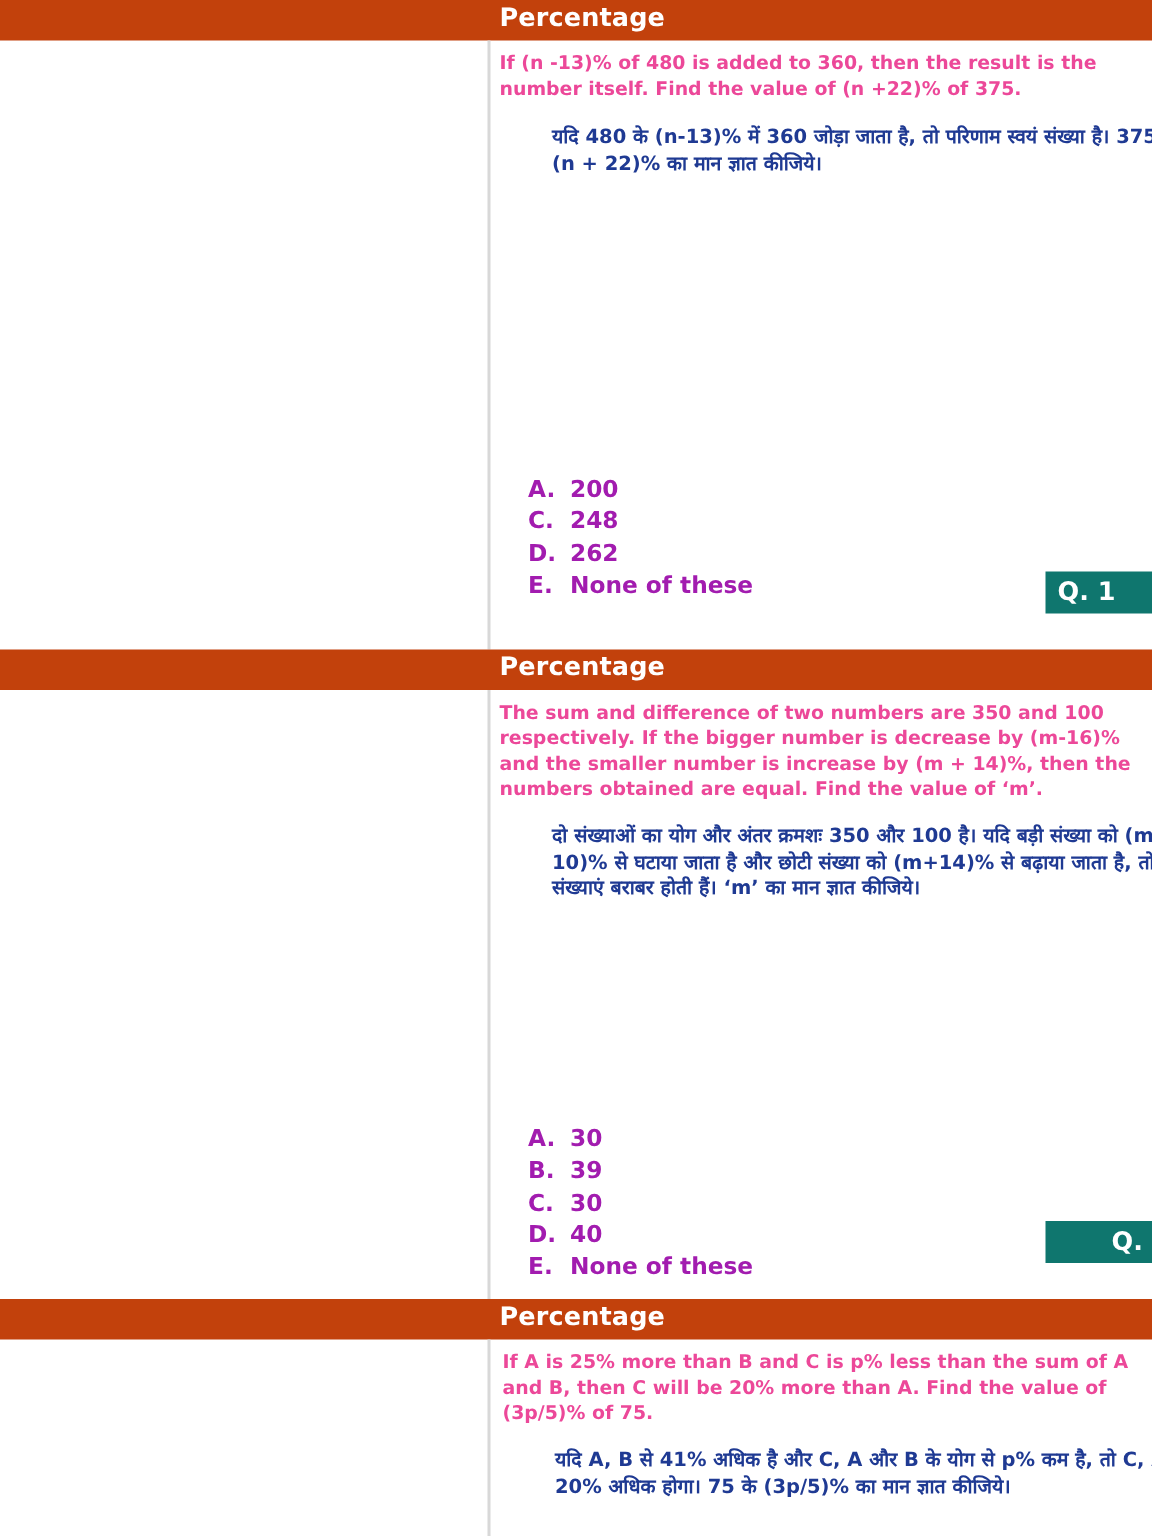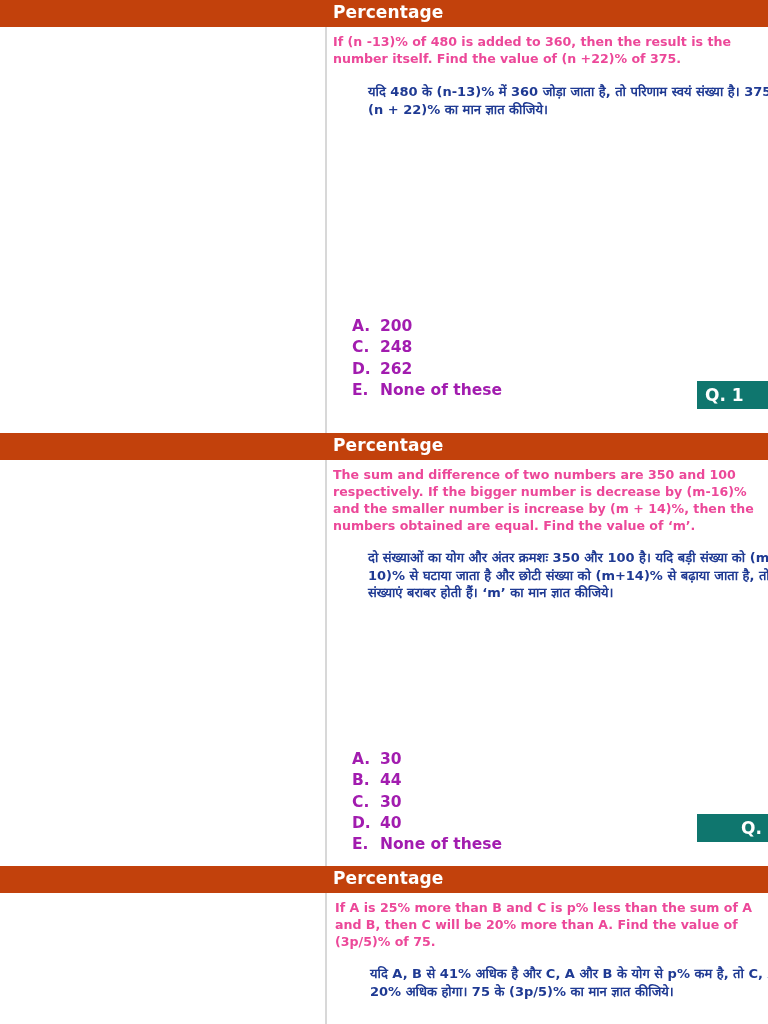--- a/index.html
+++ b/index.html
@@ -61,21 +61,21 @@
 <div class="badge" style="top:381px;">Q. 1</div>
 
 <div class="band" style="top:433px;">
   <span class="band-title">Percentage</span>
 </div>
 <div class="divider" style="top:460px;height:406px;"></div>
 <div class="q-en" style="top:466px;">The sum and difference of two numbers are 350 and 100 respectively. If the bigger number is decrease by (m-16)% and the smaller number is increase by (m + 14)%, then the numbers obtained are equal. Find the value of ‘m’.</div>
 <div class="q-hi" style="top:549px;">दो संख्याओं का योग और अंतर क्रमशः 350 और 100 है। यदि बड़ी संख्या को (m-10)% से घटाया जाता है और छोटी संख्या को (m+14)% से बढ़ाया जाता है, तो प्राप्त संख्याएं बराबर होती हैं। ‘m’ का मान ज्ञात कीजिये।</div>
 <ul class="options" style="top:749px;">
   <li class="opt"><span class="opt-letter">A.</span><span>30</span></li>
-  <li class="opt"><span class="opt-letter">B.</span><span>44</span></li>
+  <li class="opt"><span class="opt-letter">B.</span><span>39</span></li>
   <li class="opt"><span class="opt-letter">C.</span><span>30</span></li>
   <li class="opt"><span class="opt-letter">D.</span><span>40</span></li>
   <li class="opt"><span class="opt-letter">E.</span><span>None of these</span></li>
 </ul>
 <div class="badge" style="top:814px;padding-left:44px;">Q. 2</div>
 
 <div class="band" style="top:866px;">
   <span class="band-title">Percentage</span>
 </div>
 <div class="divider" style="top:893px;height:131px;"></div>

